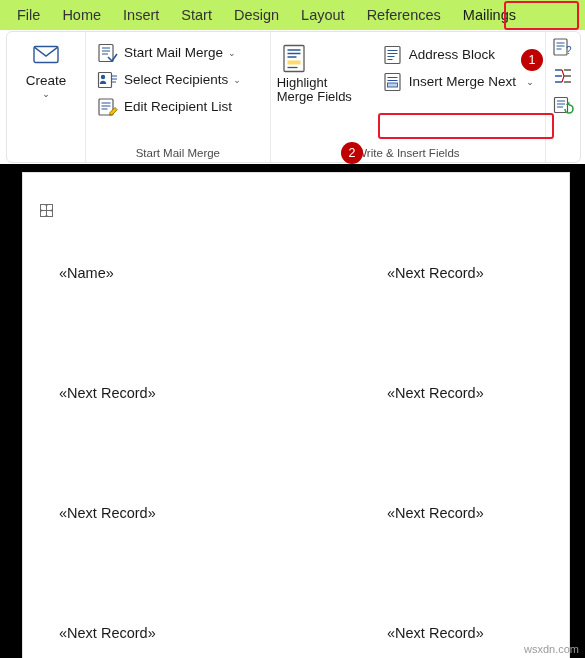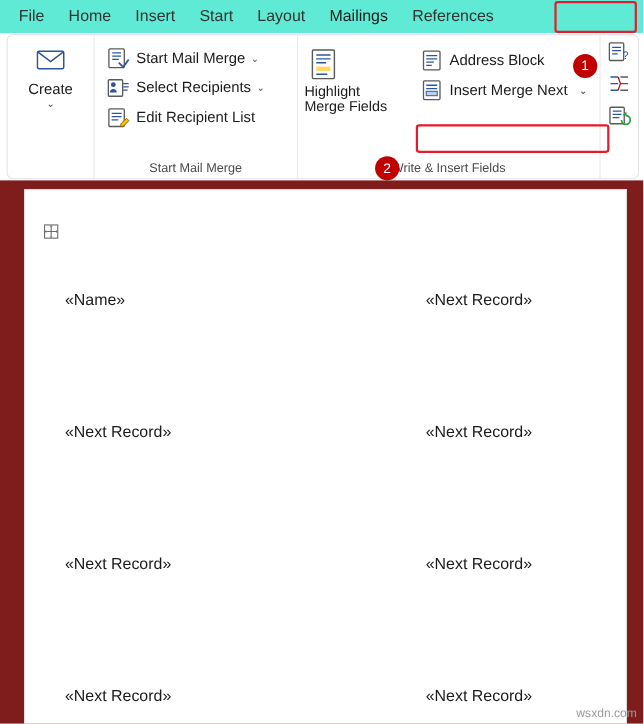--- a/index.html
+++ b/index.html
@@ -12,21 +12,21 @@
     overflow:hidden;
     position:relative;
   }
 
   
   .tabbar{
     height:30px;
     display:flex;
     align-items:flex-end;
     padding-left:6px;
-    background:#5eead4;
+    background:#bef264;
     position:relative;
   }
   .tab{
     padding:4px 11px 6px 11px;
     font-size:14.5px;
     color:#333;
     line-height:18px;
     white-space:nowrap;
     cursor:default;
   }
@@ -160,21 +160,21 @@
     color:#fff;
     font-size:12.5px;
     display:flex;align-items:center;justify-content:center;
     font-family:"Liberation Sans", sans-serif;
   }
 
   
   .doc-wrap{
     position:absolute;
     top:164px;left:0;right:0;bottom:0;
-    background:#7f1d1d;
+    background:#000000;
   }
   .page{
     position:absolute;
     left:22px;top:8px;
     width:548px;
     bottom:0;
     background:#ffffff;
     border:1px solid #e0e0e0;
     border-bottom:none;
     box-sizing:border-box;
@@ -201,23 +201,24 @@
   }
 </style>
 </head>
 <body>
 
 <div class="tabbar">
   <div class="tab">File</div>
   <div class="tab">Home</div>
   <div class="tab">Insert</div>
   <div class="tab">Start</div>
+  <div class="tab">Design</div>
   <div class="tab">Layout</div>
+  <div class="tab">References</div>
   <div class="tab active">Mailings</div>
-  <div class="tab">References</div>
   <div class="tab-highlight" style="left:504px;top:1px;width:75px;height:29px;"></div>
 </div>
 
 <div class="ribbon">
   <div class="ribbon-inner">
 
     <div class="group g-create">
       <div class="group-content" style="flex-direction:column;align-items:center;">
         <div class="create-btn">
           <span class="ico">

